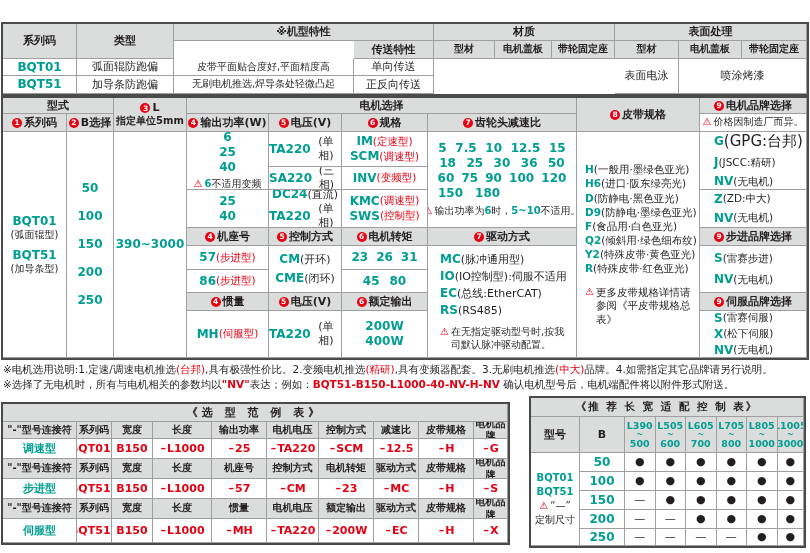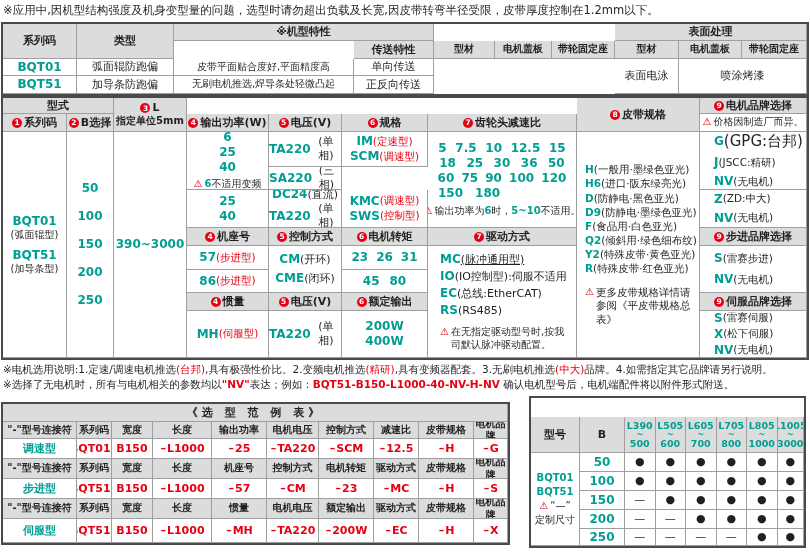--- a/index.html
+++ b/index.html
@@ -28,29 +28,29 @@
   .valcell{color:#e60012;font-weight:bold;font-size:11px;flex-direction:row;}
   .dotcell{font-size:11px;}
   .ltop{color:#009e92;font-weight:bold;font-size:9.5px;line-height:1.05;}
   .tilde{color:#009e92;font-size:8px;line-height:1;}
 </style>
 </head>
 <body>
 
 <div class="page">
 
-  <div class="abs" style="left:3px;top:3px;width:804px;font-size:11.5px;white-space:nowrap;">※应用中,因机型结构强度及机身变型量的问题，选型时请勿超出负载及长宽,因皮带转弯半径受限，皮带厚度控制在1.2mm以下。</div>
 
   <div class="abs grid" style="left:1px;top:22px;width:808px;height:74px;
               grid-template-columns:74px 97px 180px 80px 61px 57px 63px 64px 63px 1fr;
               grid-template-rows:17px 18px 17px 1fr;">
     <div class="c hd" style="grid-area:1/1/3/2">系列码</div>
     <div class="c hd" style="grid-area:1/3/2/5">※机型特性</div>
     <div class="c hd" style="grid-area:1/2/3/3">类型</div>
     <div class="c hd" style="grid-area:2/4/3/5">传送特性</div>
+    <div class="c hd" style="grid-area:1/5/2/8">材质</div>
     <div class="c hd small" style="grid-area:2/5/3/6">型材</div>
     <div class="c hd small" style="grid-area:2/6/3/7">电机盖板</div>
     <div class="c hd small" style="grid-area:2/7/3/8">带轮固定座</div>
     <div class="c hd" style="grid-area:1/8/2/11">表面处理</div>
     <div class="c hd small" style="grid-area:2/8/3/9">型材</div>
     <div class="c hd small" style="grid-area:2/9/3/10">电机盖板</div>
     <div class="c hd small" style="grid-area:2/10/3/11">带轮固定座</div>
 
     <div class="c t code12" style="grid-area:3/1/4/2">BQT01</div>
     <div class="c" style="grid-area:3/2/4/3">弧面辊防跑偏</div>
@@ -69,20 +69,21 @@
               grid-template-rows:16px 18px 35px 23px 38px 18px 24px 23px 18px 1fr;">
 
     <div class="c hd" style="grid-area:1/1/2/3">型式</div>
     <div class="c hd" style="grid-area:1/3/3/4">
       <div class="row">
           <span class="bdg">3</span>
           <span>L</span>
         </div>
       <div class="small">指定单位5mm</div>
     </div>
+    <div class="c hd" style="grid-area:1/4/2/8">电机选择</div>
     <div class="c hd" style="grid-area:1/8/3/9">
       <div class="row">
           <span class="bdg">8</span>
           <span>皮带规格</span>
         </div>
     </div>
     <div class="c hd" style="grid-area:1/9/2/10">
       <div class="row">
           <span class="bdg">9</span>
           <span>电机品牌选择</span>
@@ -175,20 +176,26 @@
     <div class="c" style="grid-area:3/6/4/7">
       <div class="row code12">
           <span class="t">IM</span>
           <span class="rp" style="font-size:10.5px;">(定速型)</span>
         </div>
       <div class="row code12">
           <span class="t">SCM</span>
           <span class="rp" style="font-size:10.5px;">(调速型)</span>
         </div>
     </div>
+    <div class="c" style="grid-area:4/6/5/7">
+      <div class="row code12">
+          <span class="t">INV</span>
+          <span class="rp" style="font-size:10.5px;">(变频型)</span>
+        </div>
+    </div>
 
     <div class="c" style="grid-area:3/7/6/8;padding:0 6px;">
       <div class="row t code12" style="width:100%;justify-content:space-around;">
         <span>5</span>
           <span>7.5</span>
           <span>10</span>
           <span>12.5</span>
           <span>15</span>
       </div>
       <div class="row t code12" style="width:100%;justify-content:space-around;">
@@ -301,21 +308,21 @@
     <div class="c" style="grid-area:8/6/9/7">
       <div class="row t code12" style="gap:10px;">
           <span>45</span>
           <span>80</span>
         </div>
     </div>
 
     <div class="c left" style="grid-area:7/7/11/8;padding-left:12px;justify-content:center;gap:2px;">
       <div class="row code12">
           <span class="t">MC</span>
-          <span class="bp" style="font-size:11px;text-decoration:underline;">(脉冲通用型)</span>
+          <span class="bp" style="font-size:11px;">(脉冲通用型)</span>
         </div>
       <div class="row code12">
           <span class="t">IO</span>
           <span class="bp" style="font-size:11px;">(IO控制型):伺服不适用</span>
         </div>
       <div class="row code12">
           <span class="t">EC</span>
           <span class="bp" style="font-size:11px;">(总线:EtherCAT)</span>
         </div>
       <div class="row code12">
@@ -618,20 +625,21 @@
       </div>
     <div class="c valcell" style="grid-area:7/10/8/11">
         <span class="dash">–</span>
         <span>X</span>
       </div>
   </div>
 
   <div class="abs grid" style="left:529px;top:396px;width:277px;height:152px;
               grid-template-columns:49px 45px 30.5px 30.5px 30.5px 30.5px 30.5px 1fr;
               grid-template-rows:19px 36px 19px 19px 19px 19px 1fr;">
+    <div class="c hd" style="grid-area:1/1/2/9;letter-spacing:2px;font-size:10.5px;">《推 荐 长 宽 适 配 控 制 表》</div>
     <div class="c hd" style="grid-area:2/1/3/2">型号</div>
     <div class="c hd" style="grid-area:2/2/3/3">B</div>
     <div class="c hd" style="grid-area:2/3/3/4">
         <span class="ltop">L390</span>
         <span class="tilde">~</span>
         <span class="ltop">500</span>
       </div>
     <div class="c hd" style="grid-area:2/4/3/5">
         <span class="ltop">L505</span>
         <span class="tilde">~</span>

